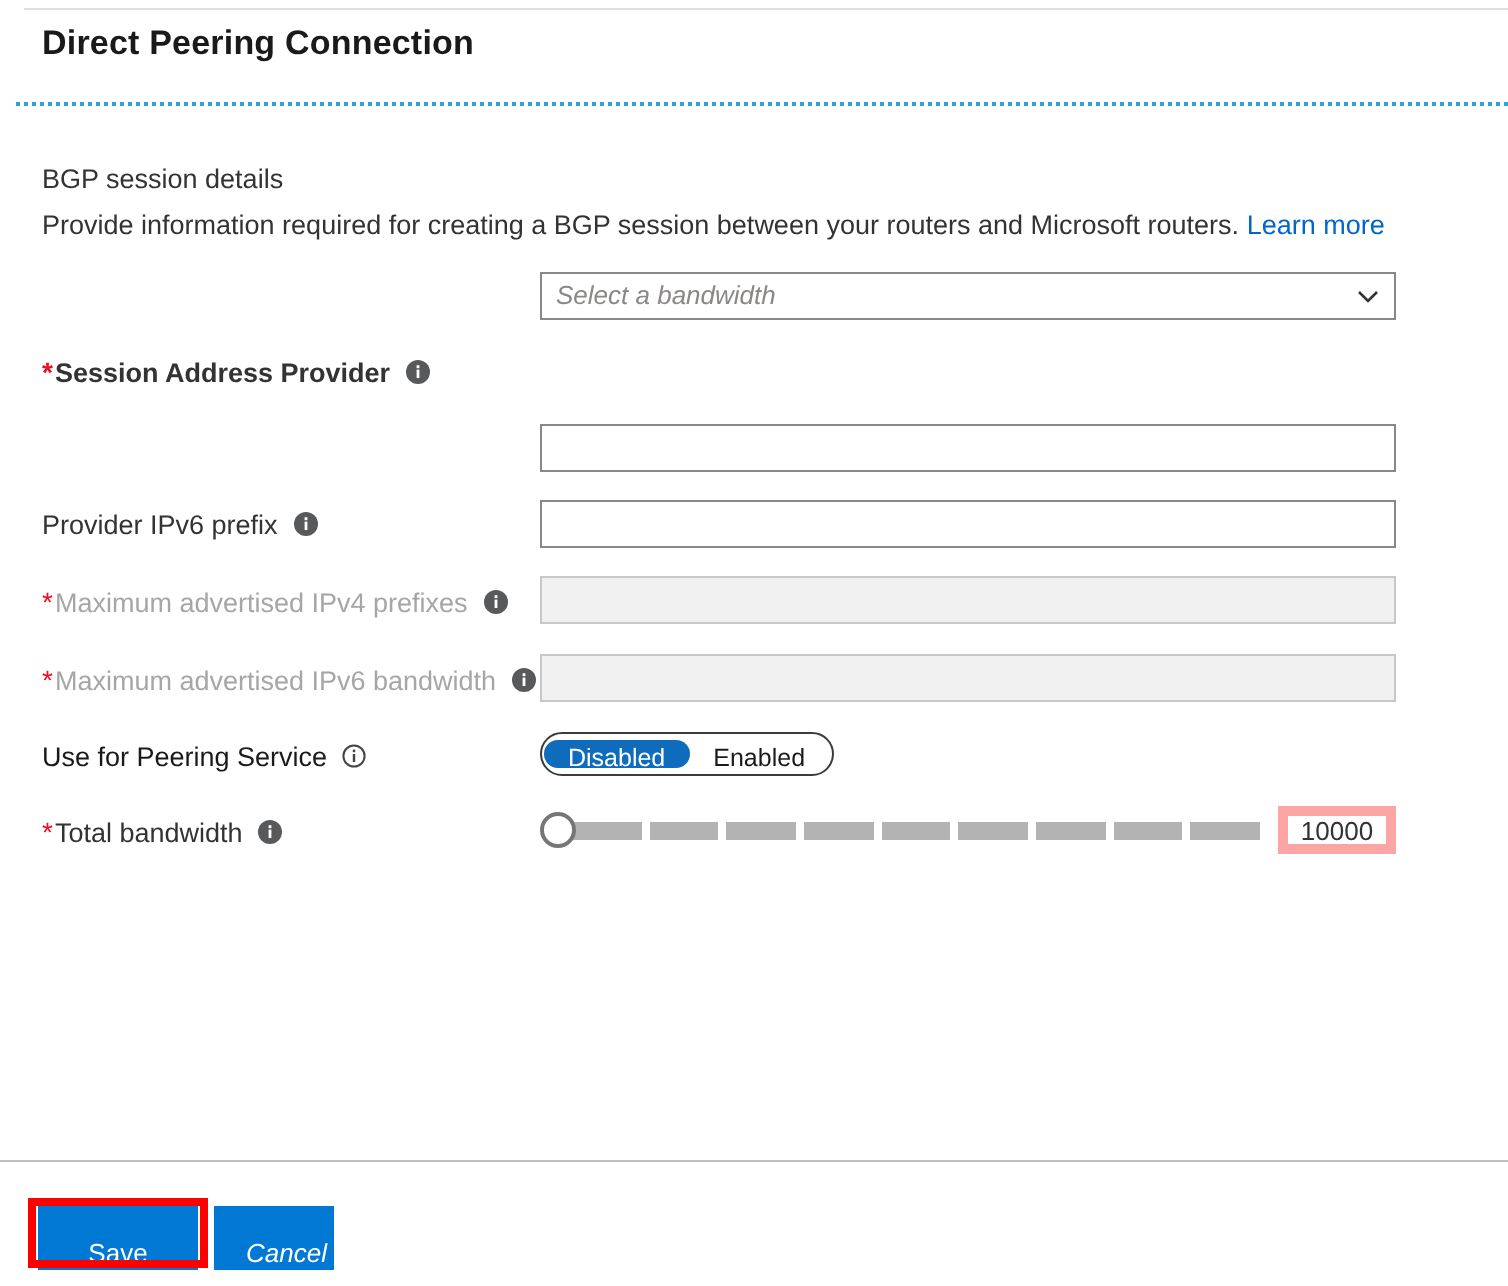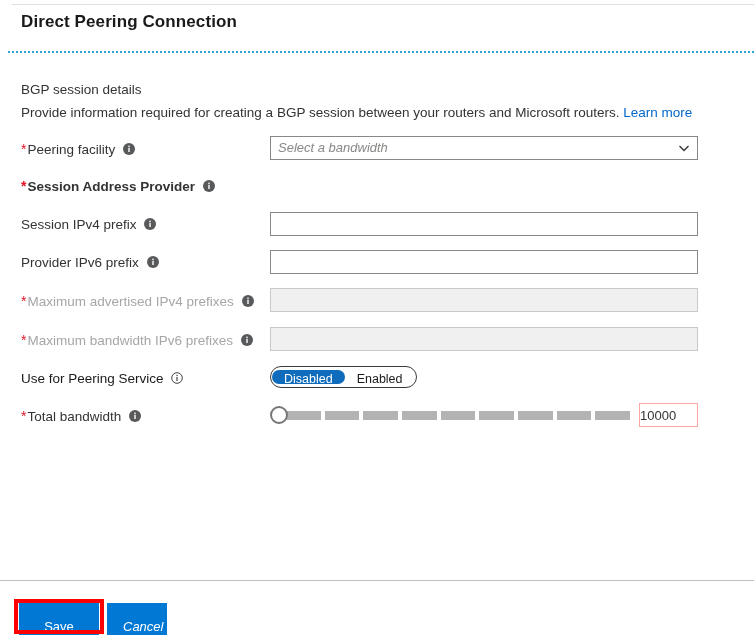--- a/index.html
+++ b/index.html
@@ -272,22 +272,23 @@
     box-sizing: border-box;
     cursor: pointer;
   }
   .slider-value {
     position: absolute;
     left: 618px;
     top: 0;
     width: 59px;
     height: 24px;
     box-sizing: border-box;
-    border: 1px solid #fca5a5;
-    background: #ffffff;
+    border: 5px solid #fca5a5;
+    background: #ffffff;
+    text-align: center;
     line-height: 22px;
     font-size: 13px;
     color: #333333;
     font-family: "Liberation Sans", sans-serif;
     padding: 0;
     outline: none;
   }
 
   
   .footer-rule {
@@ -334,98 +335,78 @@
 <div class="dashed-sep"></div>
 
 <div class="section-heading">BGP session details</div>
 
 <div class="section-desc">
   <span>Provide information required for creating a BGP session between your routers and Microsoft routers.</span>
   <a class="learn-more" href="#">Learn more</a>
 </div>
 
 <div class="form-row" style="top:136px;">
+  <div class="dropdown">
+    <span class="dropdown-text">Select a bandwidth</span>
+    <span class="chevron">
+      <svg viewBox="0 0 12 12" width="12" height="12">
+          <path d="M1.5 4 L6 8.5 L10.5 4" stroke="#333" stroke-width="1.3" fill="none"></path>
+        </svg>
+    </span>
+  </div>
+</div>
+
+<div class="form-row" style="top:173px;font-weight:bold;">
   <div class="row-label">
-    <span class="req-star">*</span><span>Peering facility</span>
+    <span class="req-star">*</span><span>Session Address Provider</span>
     <span class="info-icon">
       <svg viewBox="0 0 12 12" width="12" height="12">
           <circle cx="6" cy="6" r="6" fill="#58595b"></circle>
           <rect x="5.3" y="4.8" width="1.4" height="4.2" fill="#ffffff"></rect>
           <rect x="5.3" y="2.6" width="1.4" height="1.5" fill="#ffffff"></rect>
         </svg>
     </span>
   </div>
-  <div class="dropdown">
-    <span class="dropdown-text">Select a bandwidth</span>
-    <span class="chevron">
-      <svg viewBox="0 0 12 12" width="12" height="12">
-          <path d="M1.5 4 L6 8.5 L10.5 4" stroke="#333" stroke-width="1.3" fill="none"></path>
-        </svg>
-    </span>
-  </div>
-</div>
-
-<div class="form-row" style="top:173px;font-weight:bold;">
+</div>
+
+<div class="form-row" style="top:212px;">
+  <input class="field" type="text" value="" style="">
+</div>
+
+<div class="form-row" style="top:250px;">
   <div class="row-label">
-    <span class="req-star">*</span><span>Session Address Provider</span>
+    <span>Provider IPv6 prefix</span>
     <span class="info-icon">
       <svg viewBox="0 0 12 12" width="12" height="12">
           <circle cx="6" cy="6" r="6" fill="#58595b"></circle>
           <rect x="5.3" y="4.8" width="1.4" height="4.2" fill="#ffffff"></rect>
           <rect x="5.3" y="2.6" width="1.4" height="1.5" fill="#ffffff"></rect>
         </svg>
     </span>
   </div>
-</div>
-
-<div class="form-row" style="top:212px;">
-  <div class="row-label">
-    <span>Session IPv4 prefix</span>
+  <input class="field" type="text" value="" style="">
+</div>
+
+<div class="form-row" style="top:288px;">
+  <div class="row-label disabled">
+    <span class="req-star">*</span><span>Maximum advertised IPv4 prefixes</span>
     <span class="info-icon">
       <svg viewBox="0 0 12 12" width="12" height="12">
           <circle cx="6" cy="6" r="6" fill="#58595b"></circle>
           <rect x="5.3" y="4.8" width="1.4" height="4.2" fill="#ffffff"></rect>
           <rect x="5.3" y="2.6" width="1.4" height="1.5" fill="#ffffff"></rect>
         </svg>
     </span>
   </div>
-  <input class="field" type="text" value="" style="">
-</div>
-
-<div class="form-row" style="top:250px;">
-  <div class="row-label">
-    <span>Provider IPv6 prefix</span>
-    <span class="info-icon">
-      <svg viewBox="0 0 12 12" width="12" height="12">
-          <circle cx="6" cy="6" r="6" fill="#58595b"></circle>
-          <rect x="5.3" y="4.8" width="1.4" height="4.2" fill="#ffffff"></rect>
-          <rect x="5.3" y="2.6" width="1.4" height="1.5" fill="#ffffff"></rect>
-        </svg>
-    </span>
-  </div>
-  <input class="field" type="text" value="" style="">
-</div>
-
-<div class="form-row" style="top:288px;">
-  <div class="row-label disabled">
-    <span class="req-star">*</span><span>Maximum advertised IPv4 prefixes</span>
-    <span class="info-icon">
-      <svg viewBox="0 0 12 12" width="12" height="12">
-          <circle cx="6" cy="6" r="6" fill="#58595b"></circle>
-          <rect x="5.3" y="4.8" width="1.4" height="4.2" fill="#ffffff"></rect>
-          <rect x="5.3" y="2.6" width="1.4" height="1.5" fill="#ffffff"></rect>
-        </svg>
-    </span>
-  </div>
   <input class="field disabled" type="text" disabled="" value="" style="">
 </div>
 
 <div class="form-row" style="top:327px;">
   <div class="row-label disabled">
-    <span class="req-star">*</span><span>Maximum bandwidth IPv6 prefixes</span>
+    <span class="req-star">*</span><span>Maximum advertised IPv6 bandwidth</span>
     <span class="info-icon">
       <svg viewBox="0 0 12 12" width="12" height="12">
           <circle cx="6" cy="6" r="6" fill="#58595b"></circle>
           <rect x="5.3" y="4.8" width="1.4" height="4.2" fill="#ffffff"></rect>
           <rect x="5.3" y="2.6" width="1.4" height="1.5" fill="#ffffff"></rect>
         </svg>
     </span>
   </div>
   <input class="field disabled" type="text" disabled="" value="" style="">
 </div>

